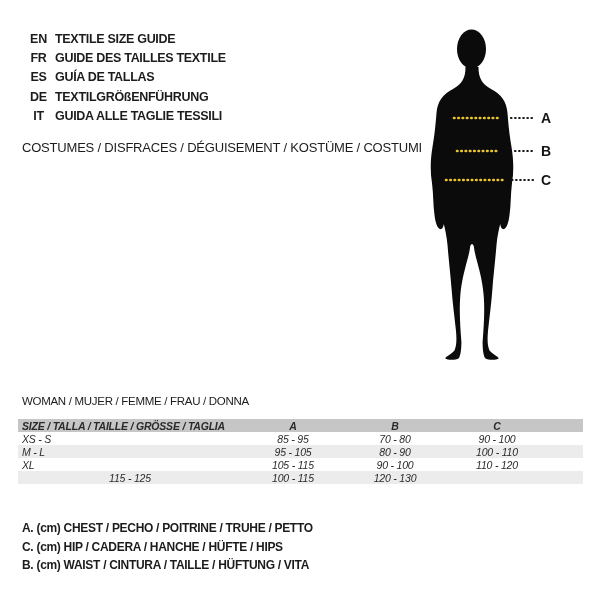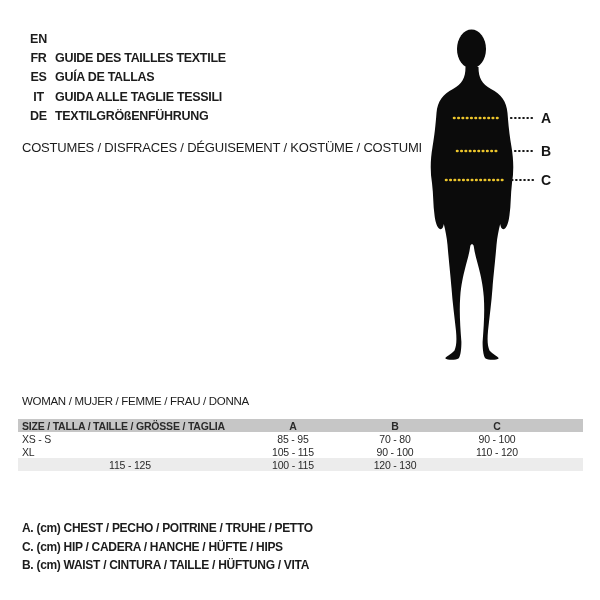--- a/index.html
+++ b/index.html
@@ -21,53 +21,54 @@
   
   .figure-wrap{position:absolute;left:398px;top:27px;width:160px;height:335px;}
   .figure-wrap svg{display:block;}
   
   .section-title{position:absolute;left:22px;top:395px;font-size:11.5px;font-weight:400;
                  letter-spacing:-0.3px;white-space:nowrap;}
   
   .size-table{position:absolute;left:18px;top:419px;width:565px;font-size:10.5px;
               letter-spacing:-0.2px;}
   .trow{display:grid;grid-template-columns:224px 102px 102px 102px 35px;height:13px;
-        align-items:center;}
+        align-items:center;font-style:italic;}
   .trow.head{background:#c6c6c6;font-weight:600;color:#333;}
   .trow.alt{background:#ececec;}
   .tcell{overflow:hidden;white-space:nowrap;color:#2a2a2a;}
   .tcell.lbl{padding-left:4px;text-align:left;}
   .tcell.val{text-align:center;}
   
   .legend-block{position:absolute;left:22px;top:519px;}
   .legend-line{height:18.6px;display:flex;align-items:center;font-size:12px;
                font-weight:600;letter-spacing:-0.3px;white-space:nowrap;text-align:center;}
 </style>
 </head>
 <body>
 
 <div class="lang-block">
     <div class="lang-row">
       <span class="lang-code">EN</span>
+      <span class="lang-label">TEXTILE SIZE GUIDE</span>
     </div>
     <div class="lang-row">
       <span class="lang-code">FR</span>
       <span class="lang-label">GUIDE DES TAILLES TEXTILE</span>
     </div>
     <div class="lang-row">
       <span class="lang-code">ES</span>
       <span class="lang-label">GUÍA DE TALLAS</span>
     </div>
     <div class="lang-row">
+      <span class="lang-code">DE</span>
+      <span class="lang-label">TEXTILGRÖßENFÜHRUNG</span>
+    </div>
+    <div class="lang-row">
       <span class="lang-code">IT</span>
       <span class="lang-label">GUIDA ALLE TAGLIE TESSILI</span>
-    </div>
-    <div class="lang-row">
-      <span class="lang-code">DE</span>
-      <span class="lang-label">TEXTILGRÖßENFÜHRUNG</span>
     </div>
   </div>
 
 <div class="category">COSTUMES / DISFRACES / DÉGUISEMENT / KOSTÜME / COSTUMI</div>
 
 <div class="figure-wrap">
   <svg width="160" height="335" viewBox="0 0 160 335" xmlns="http://www.w3.org/2000/svg">
     <g>
       <ellipse cx="73.5" cy="22" rx="14.5" ry="19.5" fill="#0b0b0b"></ellipse>
       <path fill="#0b0b0b" d="
@@ -141,20 +142,27 @@
     <div class="tcell"></div>
   </div>
   <div id="table-body">
       <div class="trow">
         <div class="tcell lbl">XS - S</div>
         <div class="tcell val">85 - 95</div>
         <div class="tcell val">70 - 80</div>
         <div class="tcell val">90 - 100</div>
         <div class="tcell val"></div>
       </div>
+      <div class="trow alt">
+        <div class="tcell lbl">M - L</div>
+        <div class="tcell val">95 - 105</div>
+        <div class="tcell val">80 - 90</div>
+        <div class="tcell val">100 - 110</div>
+        <div class="tcell val"></div>
+      </div>
       <div class="trow">
         <div class="tcell lbl">XL</div>
         <div class="tcell val">105 - 115</div>
         <div class="tcell val">90 - 100</div>
         <div class="tcell val">110 - 120</div>
         <div class="tcell val"></div>
       </div>
       <div class="trow alt">
         <div class="tcell val">115 - 125</div>
         <div class="tcell val">100 - 115</div>

